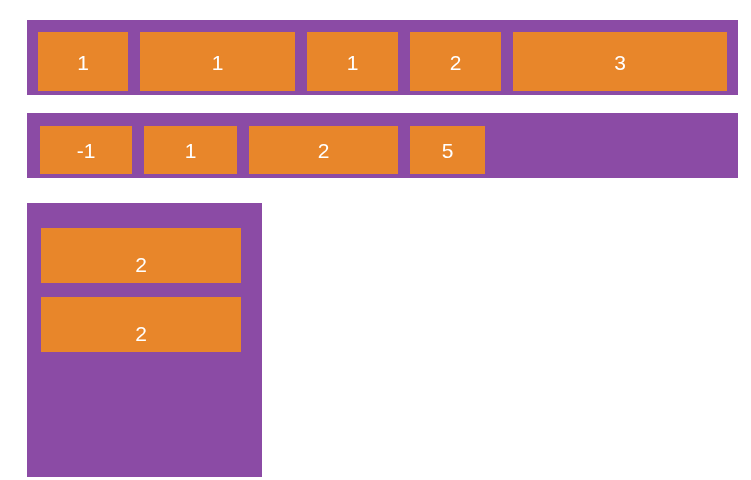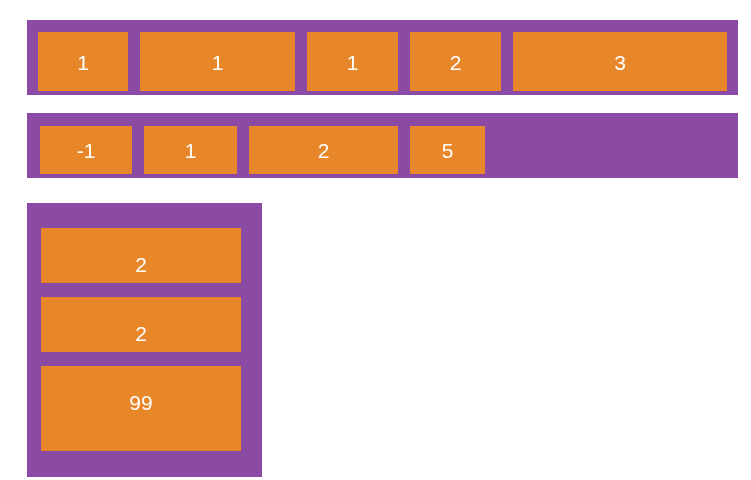--- a/index.html
+++ b/index.html
@@ -125,18 +125,15 @@
     </div>
   </div>
 
   <div class="container vertical" id="col-3" style="background: rgb(139, 75, 165);">
     <div class="cell" style="height: 55px; background: rgb(232, 134, 42);">
       <span class="cell-label" style="color: rgb(255, 255, 255);">2</span>
     </div>
     <div class="cell" style="height: 55px; background: rgb(232, 134, 42);">
       <span class="cell-label" style="color: rgb(255, 255, 255);">2</span>
     </div>
-    <div class="cell" style="height: 85px; background: rgb(232, 134, 42);">
-      <span class="cell-label" style="color: rgb(255, 255, 255);">99</span>
-    </div>
   </div>
 
 </div>
 
 </body></html>

